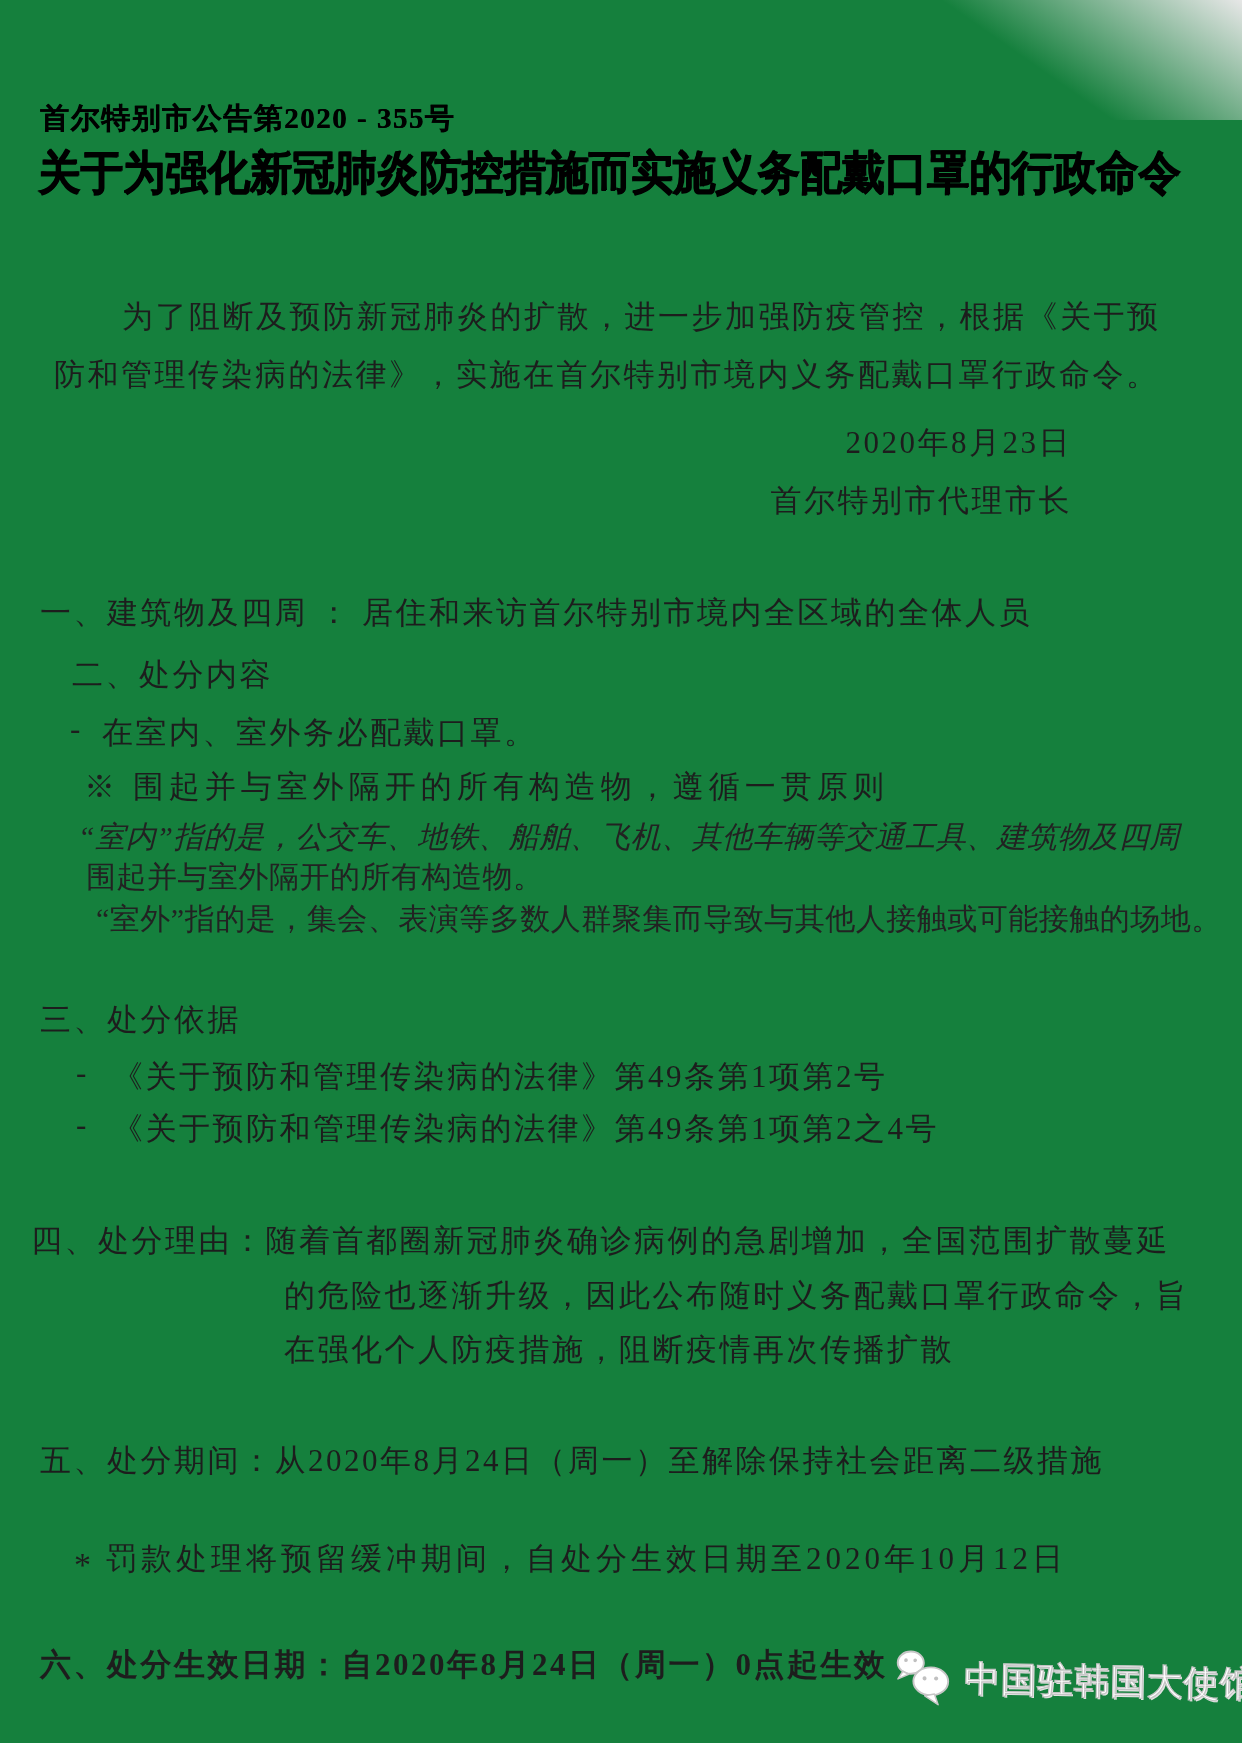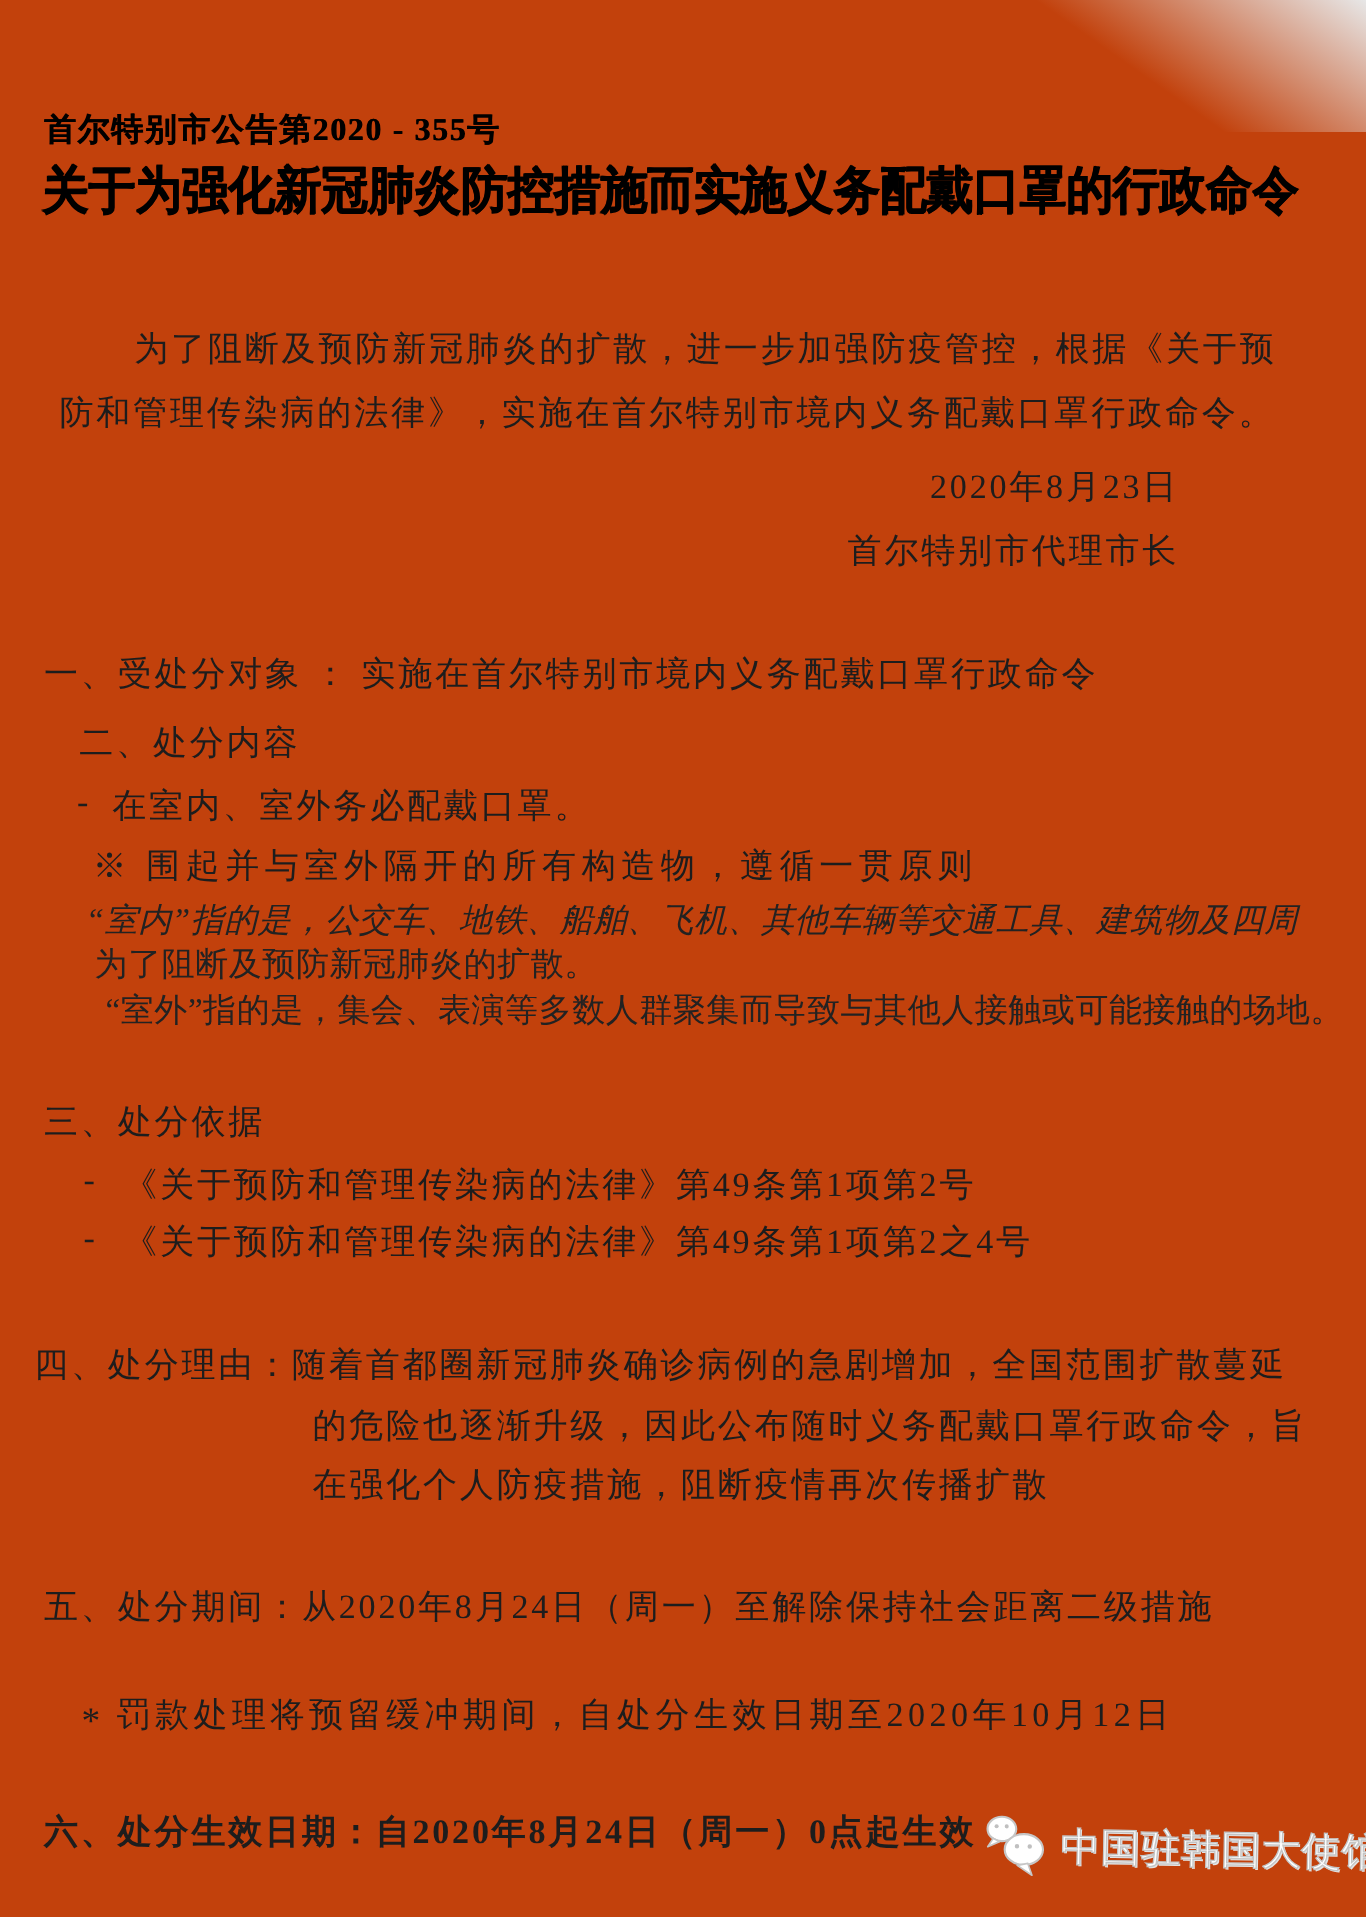--- a/index.html
+++ b/index.html
@@ -1,21 +1,21 @@
 <!DOCTYPE html>
 <html><head>
 <meta charset="utf-8">
 <style>
   * { margin: 0; padding: 0; box-sizing: border-box; }
   html, body { background: #ffffff; }
   .page {
     position: relative;
     width: 1242px;
     height: 1743px;
-    background: #c2410c;
+    background: #15803d;
     overflow: hidden;
     font-family: "Liberation Serif", "DejaVu Serif", serif;
     color: #1d1d1d;
   }
   .scan-shade {
     position: absolute;
     top: 0; right: 0;
     width: 330px; height: 120px;
     background: linear-gradient(215deg, #e7e7e7 0%, rgba(255,255,255,0) 60%);
     pointer-events: none;
@@ -96,28 +96,28 @@
   <div class="line notice-no">首尔特别市公告第2020 - 355号</div>
 
   <div class="line doc-title">关于为强化新冠肺炎防控措施而实施义务配戴口罩的行政命令</div>
 
   <div class="line body-line intro-l1">为了阻断及预防新冠肺炎的扩散，进一步加强防疫管控，根据《关于预</div>
   <div class="line body-line intro-l2">防和管理传染病的法律》，实施在首尔特别市境内义务配戴口罩行政命令。</div>
 
   <div class="line body-line date-line">2020年8月23日</div>
   <div class="line body-line issuer-line">首尔特别市代理市长</div>
 
-  <div class="line body-line s1">一、受处分对象 ： 实施在首尔特别市境内义务配戴口罩行政命令</div>
+  <div class="line body-line s1">一、建筑物及四周 ： 居住和来访首尔特别市境内全区域的全体人员</div>
 
   <div class="line body-line s2">二、处分内容</div>
   <div class="line s2-item-dash">-</div>
   <div class="line body-line s2-item">在室内、室外务必配戴口罩。</div>
   <div class="line star-line">※ 围起并与室外隔开的所有构造物，遵循一贯原则</div>
   <div class="line note-line indoor-l1">“室内”指的是，公交车、地铁、船舶、飞机、其他车辆等交通工具、建筑物及四周</div>
-  <div class="line note-line indoor-l2">为了阻断及预防新冠肺炎的扩散。</div>
+  <div class="line note-line indoor-l2">围起并与室外隔开的所有构造物。</div>
   <div class="line note-line outdoor-l">“室外”指的是，集会、表演等多数人群聚集而导致与其他人接触或可能接触的场地。</div>
 
   <div class="line body-line s3">三、处分依据</div>
   <div class="line s3-d1">-</div>
   <div class="line body-line s3-i1">《关于预防和管理传染病的法律》第49条第1项第2号</div>
   <div class="line s3-d2">-</div>
   <div class="line body-line s3-i2">《关于预防和管理传染病的法律》第49条第1项第2之4号</div>
 
   <div class="line body-line s4-l1">四、处分理由：随着首都圈新冠肺炎确诊病例的急剧增加，全国范围扩散蔓延</div>
   <div class="line body-line s4-l2">的危险也逐渐升级，因此公布随时义务配戴口罩行政命令，旨</div>

